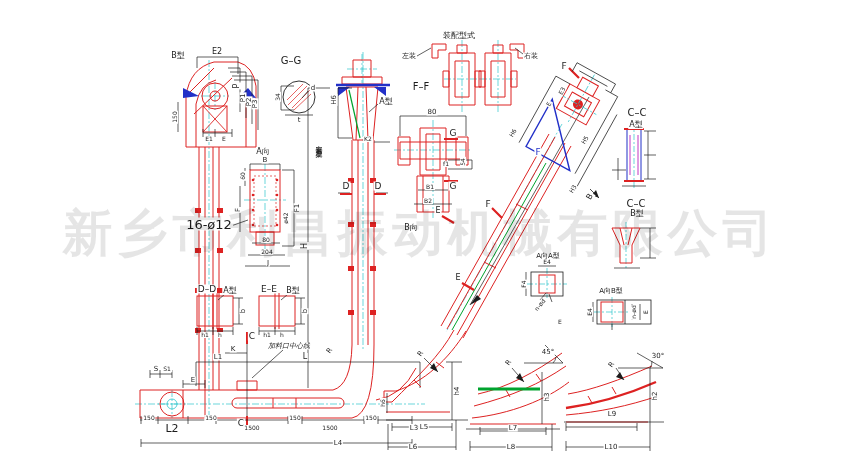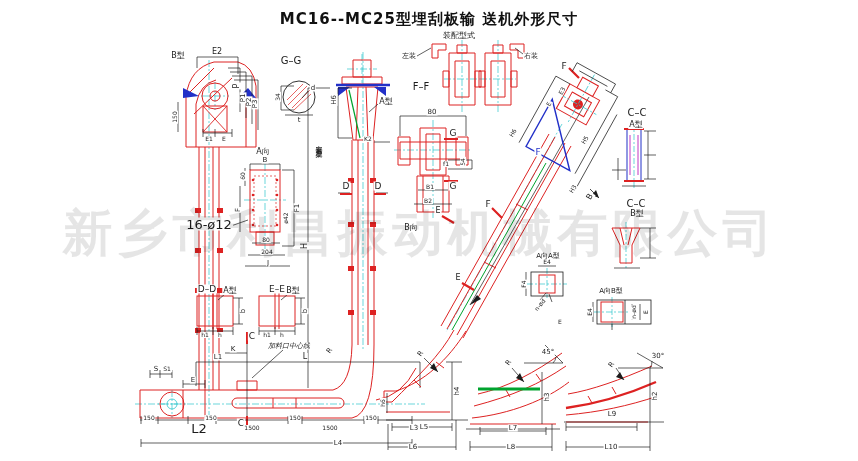--- a/index.html
+++ b/index.html
@@ -239,40 +239,40 @@
       <span class="lbl" style="left: 611px; top: 291px; font-size: 7px; transform: translate(-50%, -50%); text-align: right;">A向B型</span>
       <span class="lbl" style="left: 547px; top: 262px; font-size: 6px; transform: translate(-50%, -50%);">E4</span>
       <span class="lbl" style="left: 524px; top: 284px; font-size: 6px; transform: translate(-50%, -50%) rotate(-90deg);">F4</span>
       <span class="lbl" style="left: 540px; top: 305px; font-size: 6px; transform: translate(-50%, -50%) rotate(-50deg);">n-ød</span>
       <span class="lbl" style="left: 560px; top: 322px; font-size: 6px; transform: translate(-50%, -50%);">E</span>
       <span class="lbl" style="left: 590px; top: 312px; font-size: 6px; transform: translate(-50%, -50%) rotate(-90deg);">E4</span>
       <span class="lbl" style="left: 634px; top: 312px; font-size: 6px; transform: translate(-50%, -50%) rotate(-90deg);">n-ød</span>
       <span class="lbl" style="left: 646px; top: 312px; font-size: 6px; transform: translate(-50%, -50%) rotate(-90deg);">E</span>
       <span class="lbl" style="left: 207px; top: 289px; font-size: 9px; transform: translate(-50%, -50%);">D–D</span>
       <span class="lbl" style="left: 230px; top: 291px; font-size: 8px; transform: translate(-50%, -50%);">A型</span>
-      <span class="lbl" style="left: 269px; top: 289px; font-size: 9px; transform: translate(-50%, -50%); margin-left: 8px;">E–E</span>
+      <span class="lbl" style="left: 269px; top: 289px; font-size: 9px; transform: translate(-50%, -50%);">E–E</span>
       <span class="lbl" style="left: 293px; top: 291px; font-size: 8px; transform: translate(-50%, -50%);">B型</span>
       <span class="lbl" style="left: 243px; top: 311px; font-size: 7px; transform: translate(-50%, -50%) rotate(-90deg);">b</span>
       <span class="lbl" style="left: 205px; top: 335px; font-size: 6px; transform: translate(-50%, -50%);">h1</span>
       <span class="lbl" style="left: 220px; top: 335px; font-size: 6px; transform: translate(-50%, -50%);">h</span>
       <span class="lbl" style="left: 305px; top: 311px; font-size: 7px; transform: translate(-50%, -50%) rotate(-90deg);">b</span>
       <span class="lbl" style="left: 267px; top: 335px; font-size: 6px; transform: translate(-50%, -50%);">h1</span>
       <span class="lbl" style="left: 282px; top: 335px; font-size: 6px; transform: translate(-50%, -50%);">h</span>
       <span class="lbl" style="left: 252px; top: 336px; font-size: 9px; transform: translate(-50%, -50%);">C</span>
       <span class="lbl" style="left: 241px; top: 423px; font-size: 9px; transform: translate(-50%, -50%);">C</span>
       <span class="lbl" style="left: 233px; top: 349px; font-size: 7px; transform: translate(-50%, -50%);">K</span>
       <span class="lbl" style="left: 289px; top: 346px; font-size: 7px; transform: translate(-50%, -50%); font-style: italic;">加料口中心线</span>
       <span class="lbl" style="left: 218px; top: 357px; font-size: 7px; transform: translate(-50%, -50%);">L1</span>
       <span class="lbl" style="left: 305px; top: 357px; font-size: 8px; transform: translate(-50%, -50%);">L</span>
       <span class="lbl" style="left: 156px; top: 369px; font-size: 7px; transform: translate(-50%, -50%);">S</span>
       <span class="lbl" style="left: 167px; top: 369px; font-size: 6px; transform: translate(-50%, -50%);">S1</span>
       <span class="lbl" style="left: 193px; top: 380px; font-size: 7px; transform: translate(-50%, -50%);">E</span>
       <span class="lbl" style="left: 330px; top: 351px; font-size: 7px; transform: translate(-50%, -50%) rotate(-55deg);">R</span>
       <span class="lbl" style="left: 149px; top: 418px; font-size: 6px; transform: translate(-50%, -50%);">150</span>
-      <span class="lbl" style="left: 172px; top: 428px; font-size: 13px; transform: translate(-50%, -50%); margin-left: 27px;">L2</span>
+      <span class="lbl" style="left: 172px; top: 428px; font-size: 11px; transform: translate(-50%, -50%);">L2</span>
       <span class="lbl" style="left: 211px; top: 418px; font-size: 6px; transform: translate(-50%, -50%);">150</span>
       <span class="lbl" style="left: 252px; top: 428px; font-size: 6px; transform: translate(-50%, -50%);">1500</span>
       <span class="lbl" style="left: 295px; top: 418px; font-size: 6px; transform: translate(-50%, -50%);">150</span>
       <span class="lbl" style="left: 330px; top: 428px; font-size: 6px; transform: translate(-50%, -50%);">1500</span>
       <span class="lbl" style="left: 371px; top: 418px; font-size: 6px; transform: translate(-50%, -50%);">150</span>
       <span class="lbl" style="left: 414px; top: 428px; font-size: 7px; transform: translate(-50%, -50%);">L3</span>
       <span class="lbl" style="left: 338px; top: 443px; font-size: 7px; transform: translate(-50%, -50%);">L4</span>
       <span class="lbl" style="left: 421px; top: 354px; font-size: 7px; transform: translate(-50%, -50%) rotate(-55deg);">R</span>
       <span class="lbl" style="left: 457px; top: 391px; font-size: 7px; transform: translate(-50%, -50%) rotate(-90deg);">h4</span>
       <span class="lbl" style="left: 424px; top: 427px; font-size: 7px; transform: translate(-50%, -50%);">L5</span>
@@ -283,16 +283,15 @@
       <span class="lbl" style="left: 547px; top: 397px; font-size: 7px; transform: translate(-50%, -50%) rotate(-90deg);">h3</span>
       <span class="lbl" style="left: 513px; top: 428px; font-size: 7px; transform: translate(-50%, -50%);">L7</span>
       <span class="lbl" style="left: 511px; top: 447px; font-size: 7px; transform: translate(-50%, -50%);">L8</span>
       <span class="lbl" style="left: 658px; top: 356px; font-size: 7px; transform: translate(-50%, -50%);">30°</span>
       <span class="lbl" style="left: 612px; top: 365px; font-size: 7px; transform: translate(-50%, -50%) rotate(-55deg);">R</span>
       <span class="lbl" style="left: 655px; top: 396px; font-size: 7px; transform: translate(-50%, -50%) rotate(-90deg);">h2</span>
       <span class="lbl" style="left: 612px; top: 414px; font-size: 7px; transform: translate(-50%, -50%);">L9</span>
       <span class="lbl" style="left: 611px; top: 447px; font-size: 7px; transform: translate(-50%, -50%);">L10</span>
     </div>
 
-<div class="title">MC16--MC25型埋刮板输 送机外形尺寸</div>
 <div class="watermark">新乡市利昌振动机械有限公司</div>
 
 </div>
 
 </body></html>

